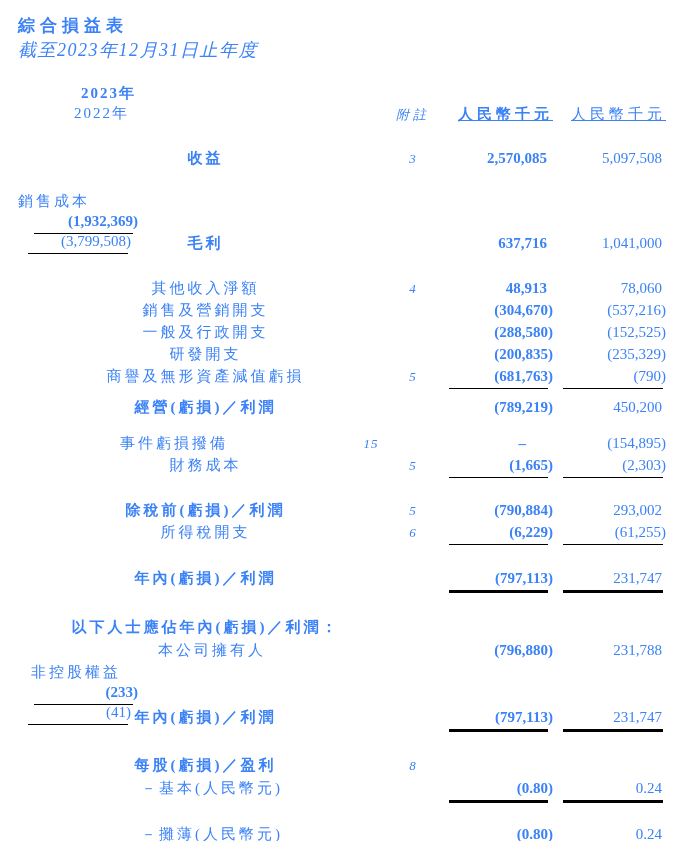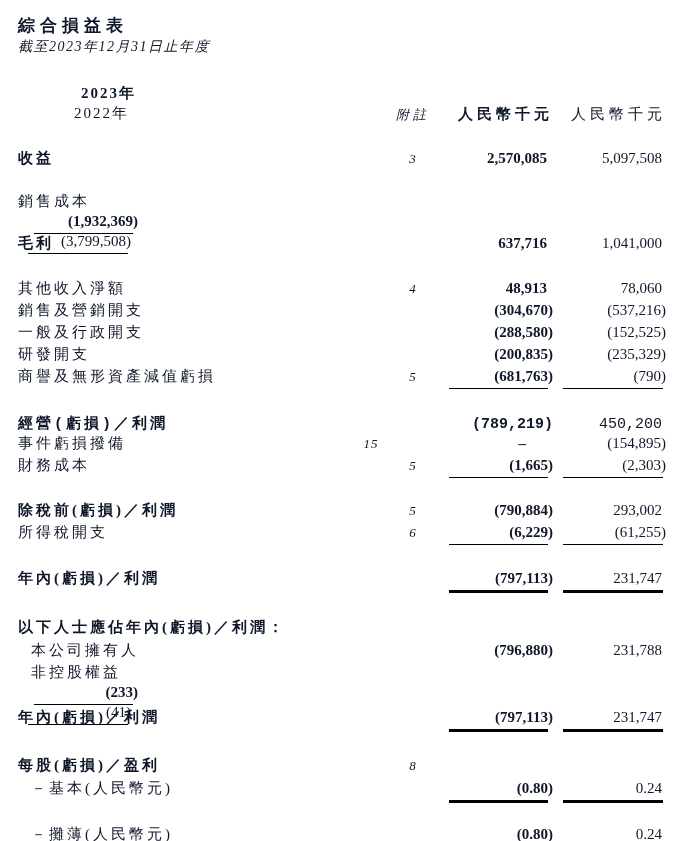--- a/index.html
+++ b/index.html
@@ -1,60 +1,60 @@
 <!DOCTYPE html>
 <html><head>
 <meta charset="utf-8">
 <style>
   html,body { margin:0; padding:0; background:#ffffff; }
   .page {
     position:relative;
     width:700px; height:841px;
     background:#ffffff;
-    color:#0f172a;
+    color:#3b82f6;
     font-family:"Liberation Serif","DejaVu Serif",serif;
     overflow:hidden;
   }
   .title {
     position:absolute; left:18px; top:14px;
     font-size:17px; font-weight:bold; letter-spacing:5px;
     white-space:nowrap;
   }
   .subtitle {
     position:absolute; left:18px; top:38px;
-    font-size:14px; font-style:italic; letter-spacing:1.5px;
+    font-size:18px; font-style:italic; letter-spacing:1.5px;
     white-space:nowrap;
   }
   .row {
     position:absolute; left:18px; width:648px; height:20px;
     display:flex; align-items:baseline; line-height:20px;
     font-size:15px;
   }
-  .lbl  { flex:1; letter-spacing:3px; white-space:nowrap; text-align:left; }
+  .lbl  { flex:1; letter-spacing:3px; white-space:nowrap; text-align:center; }
   .lbl.b { font-weight:bold; }
   .lbl.ind { padding-left:13px; }
   .note { width:40px; text-align:center; font-style:italic; font-size:13px; letter-spacing:1px; }
   .cell { position:relative; text-align:right; }
   .v23  { width:120px; }
   .v22  { width:113px; }
   .v23 .num { font-weight:bold; }
   .num.pos { padding-right:6px; }
   .v22 .num.pos { padding-right:4px; }
   .rule {
     position:absolute; bottom:-3px; height:1.5px; background:#000;
   }
   .v23 .rule { left:16px; right:5px; }
   .v22 .rule { left:10px; right:3px; }
   .rule.thick { height:3px; bottom:-5px; }
   
   .hdr-years { top:83px;flex-direction:column; }
   .hdr-units { top:104px; }
   .yr  { letter-spacing:2px; padding-right:2px; }
   .v23 .yr { font-weight:bold; }
-  .unit { letter-spacing:4px; }
+  .unit { letter-spacing:4px;text-decoration:underline; }
   .v23 .unit { font-weight:bold; }
   .note-hdr { font-style:italic; letter-spacing:4px; }
 </style>
 </head>
 <body>
 
 <div class="page">
 
   <div class="title">綜合損益表</div>
   <div class="subtitle">截至2023年12月31日止年度</div>
@@ -155,21 +155,21 @@
       <div class="row" style="top: 366px;">
       <div class="lbl">商譽及無形資產減值虧損</div>
       <div class="note">5</div>
       <div class="cell v23">
         <span class="num">(681,763)</span>
       <span class="rule"></span></div>
       <div class="cell v22">
         <span class="num">(790)</span>
       <span class="rule"></span></div>
     </div>
-      <div class="row" style="top: 415px; font-family: Liberation Mono, monospace;">
+      <div class="row" style="top: 397px;">
       <div class="lbl b">經營(虧損)／利潤</div>
       <div class="note"></div>
       <div class="cell v23">
         <span class="num">(789,219)</span>
       </div>
       <div class="cell v22">
         <span class="num pos">450,200</span>
       </div>
     </div>
       <div class="row" style="top: 433px; gap: 21px;">

